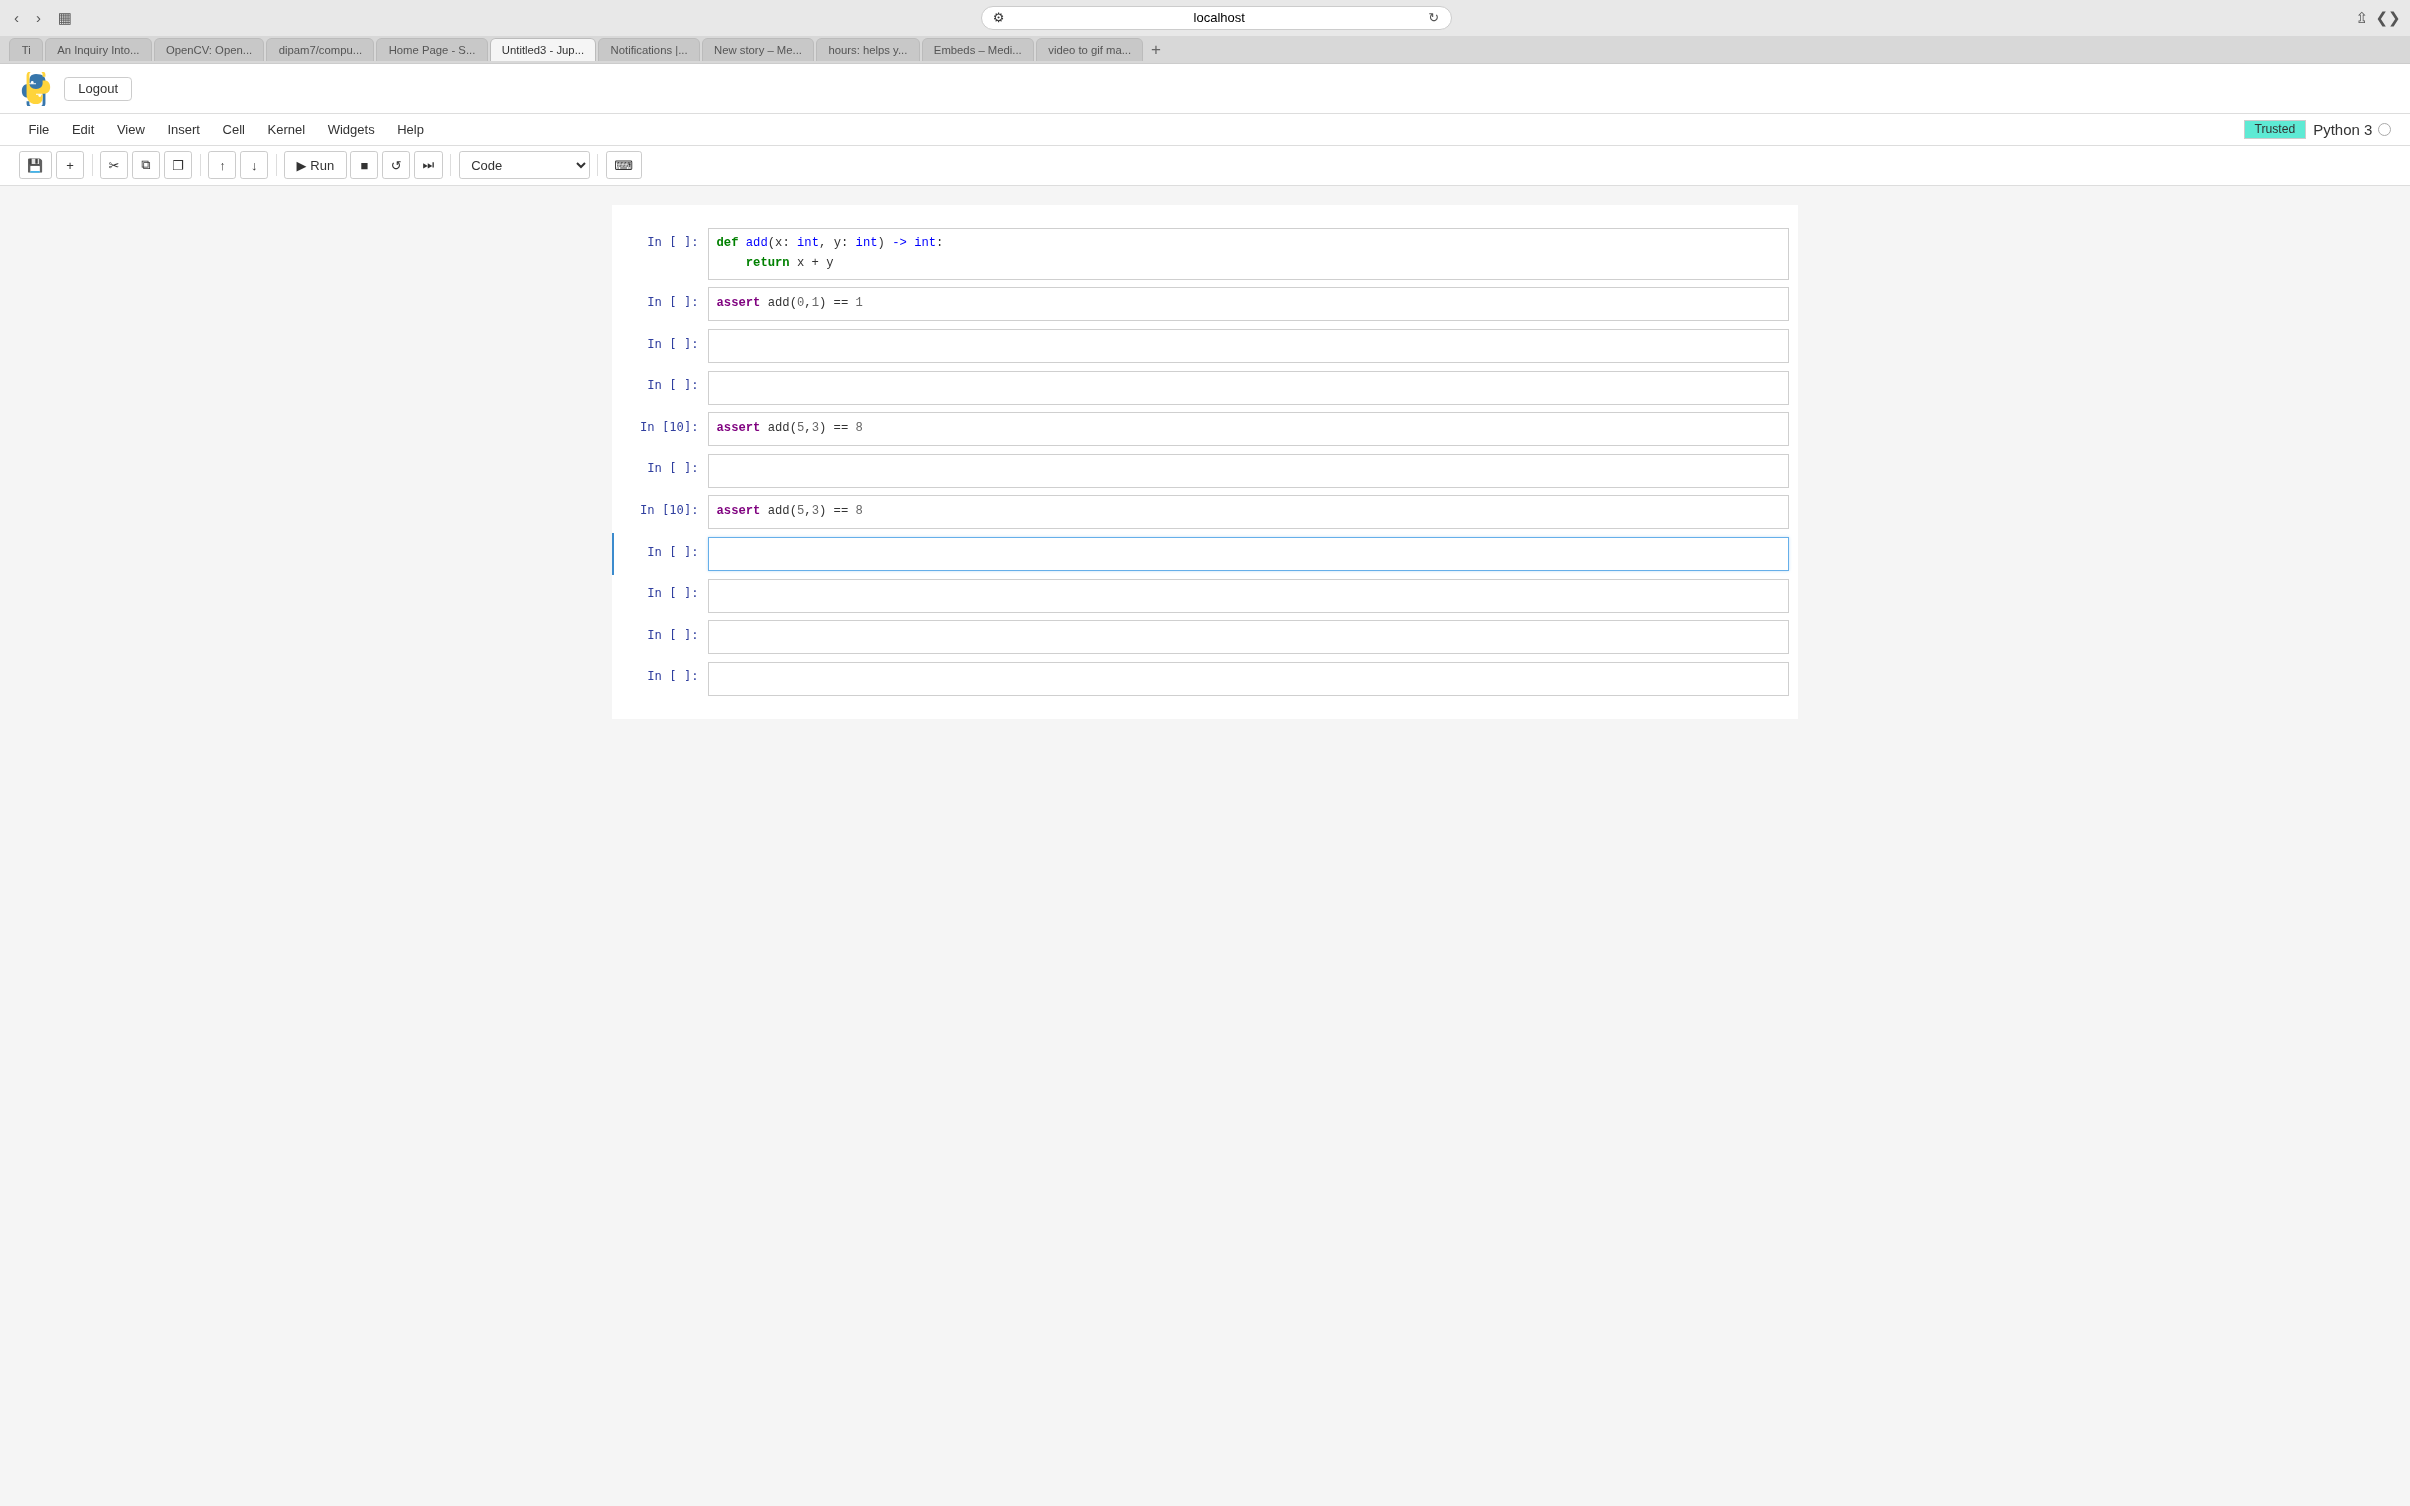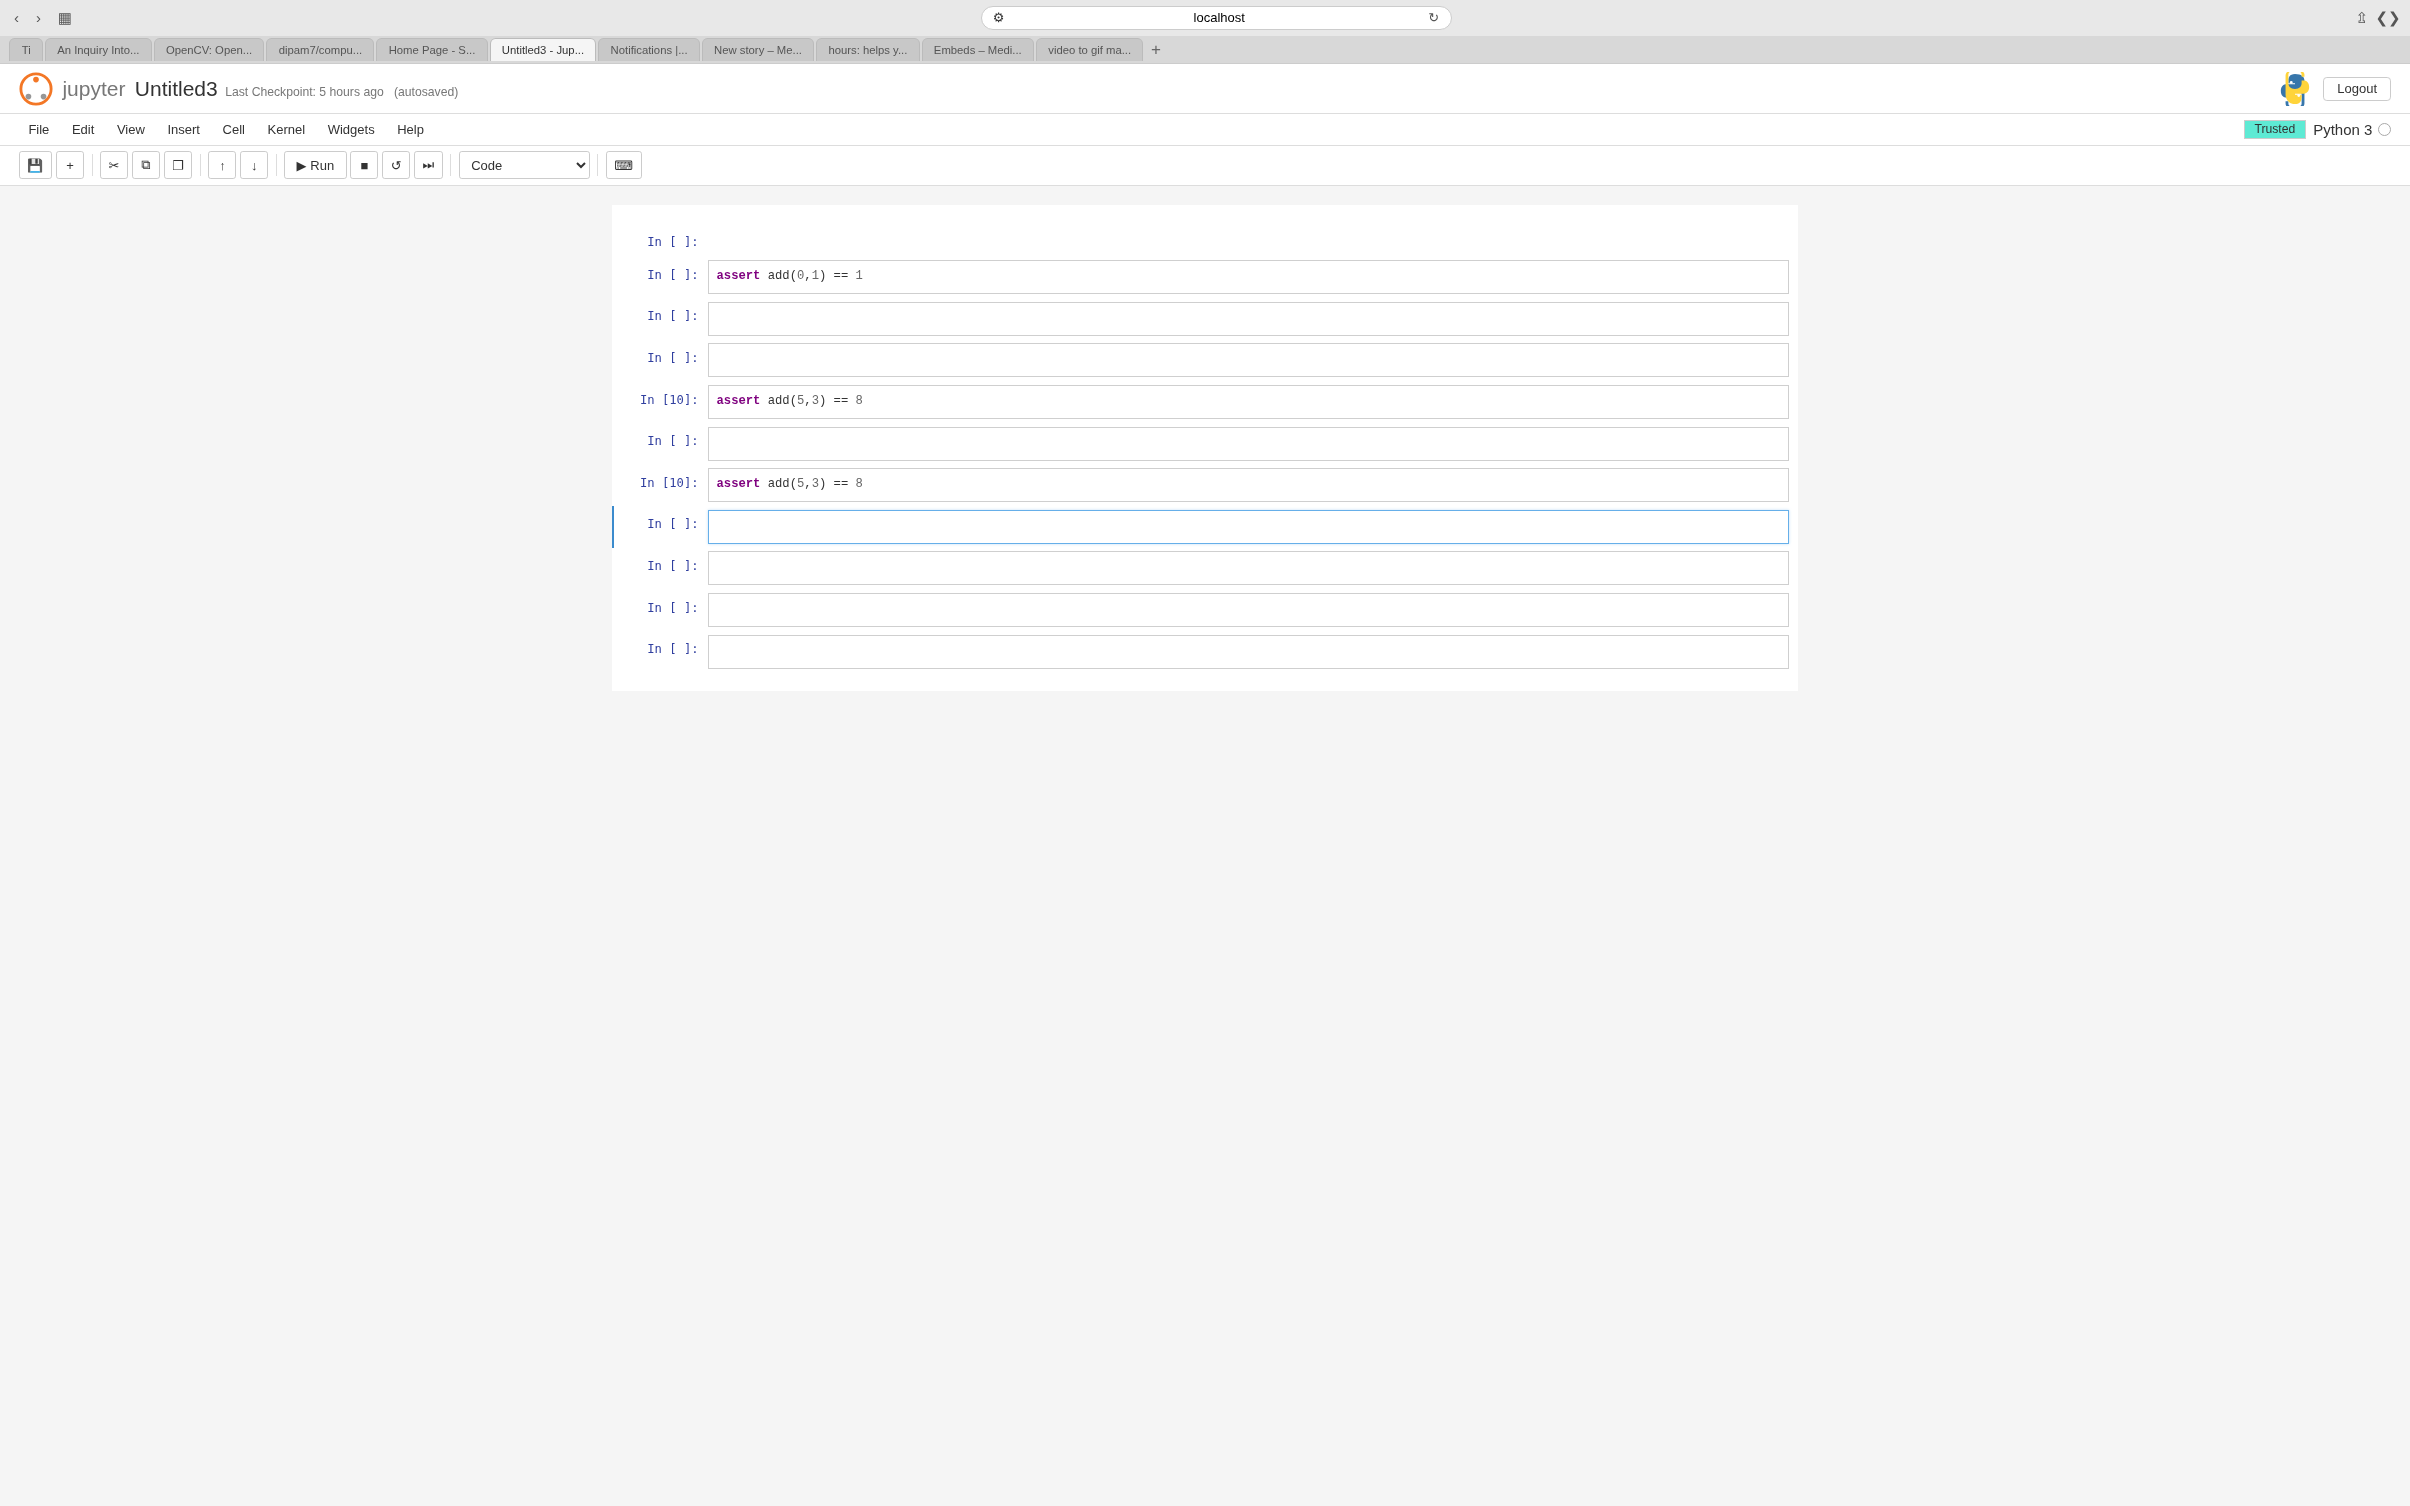--- a/index.html
+++ b/index.html
@@ -361,38 +361,20 @@
     <div class="browser-tab">Notifications |...</div>
     <div class="browser-tab">New story – Me...</div>
     <div class="browser-tab">hours: helps y...</div>
     <div class="browser-tab">Embeds – Medi...</div>
     <div class="browser-tab">video to gif ma...</div>
     <button class="new-tab-btn">+</button>
   </div>
 </div>
 
 <div class="jupyter-header">
-  <div class="jupyter-logo-area">
-
-    <svg class="jupyter-logo" viewBox="0 0 36 36">
-      <circle cx="18" cy="18" r="16" fill="none" stroke="#f37726" stroke-width="3"></circle>
-      <circle cx="18" cy="8" r="3" fill="#f37726"></circle>
-      <circle cx="10" cy="26" r="3" fill="#979797"></circle>
-      <circle cx="26" cy="26" r="3" fill="#979797"></circle>
-    </svg>
-    <span style="font-size:21px; font-weight:300; color:#777;">jupyter</span>
-    <div class="jupyter-title-area">
-      <span class="notebook-title">Untitled3</span>
-      <span class="checkpoint-info">
-        <span>Last Checkpoint: 5 hours ago</span>
-        &nbsp;
-        <span>(autosaved)</span>
-      </span>
-    </div>
-  </div>
   <div class="jupyter-header-right">
 
     <svg class="python-logo" viewBox="0 0 36 36">
       <path d="M18 2C12 2 11 6 11 9v3h7v1H9c-3 0-6 2-6 7s3 7 6 7h2v-3c0-3 2-6 7-6s7 3 7 6v9c0 3-2 4-7 4s-7-1-7-4v-2H8v2c0 4 3 6 10 6s10-2 10-6V9c0-4-3-7-10-7z" fill="#3776ab"></path>
       <path d="M18 34c6 0 7-4 7-7v-3h-7v-1h9c3 0 6-2 6-7s-3-7-6-7h-2v3c0 3-2 6-7 6s-7-3-7-6V3c0-3 2-4 7-4s7 1 7 4v2h3v-2C28 0 25-2 18-2S8 0 8 4v20c0 4 3 10 10 10z" fill="#ffd43b"></path>
       <circle cx="14" cy="11" r="1.5" fill="white"></circle>
       <circle cx="22" cy="25" r="1.5" fill="white"></circle>
     </svg>
     <button class="logout-btn">Logout</button>
   </div>
@@ -445,20 +427,26 @@
   </select>
   <div class="toolbar-separator"></div>
   <button class="keyboard-btn" title="Keyboard shortcuts">⌨</button>
 </div>
 
 <div class="notebook-area">
   <div class="notebook-container">
 
     <div class="cell">
       <div class="cell-prompt">In&nbsp;[&nbsp;]:</div>
+      <div class="cell-content">
+        <code>
+          <span class="kw-def">def</span> <span style="color:#00f;">add</span>(<span style="color:#333;">x</span>: <span class="type-hint">int</span>, <span style="color:#333;">y</span>: <span class="type-hint">int</span>) <span class="arrow">-&gt;</span> <span class="type-hint">int</span>:<br>
+          &nbsp;&nbsp;&nbsp;&nbsp;<span class="kw-return">return</span> x + y
+        </code>
+      </div>
     </div>
 
     <div class="cell">
       <div class="cell-prompt">In&nbsp;[&nbsp;]:</div>
       <div class="cell-content">
         <code>
           <span class="kw-assert">assert</span> <span style="color:#333;">add(</span><span style="color:#666;">0</span><span style="color:#333;">,</span><span style="color:#666;">1</span><span style="color:#333;">)</span> == <span style="color:#666;">1</span>
         </code>
       </div>
     </div>

